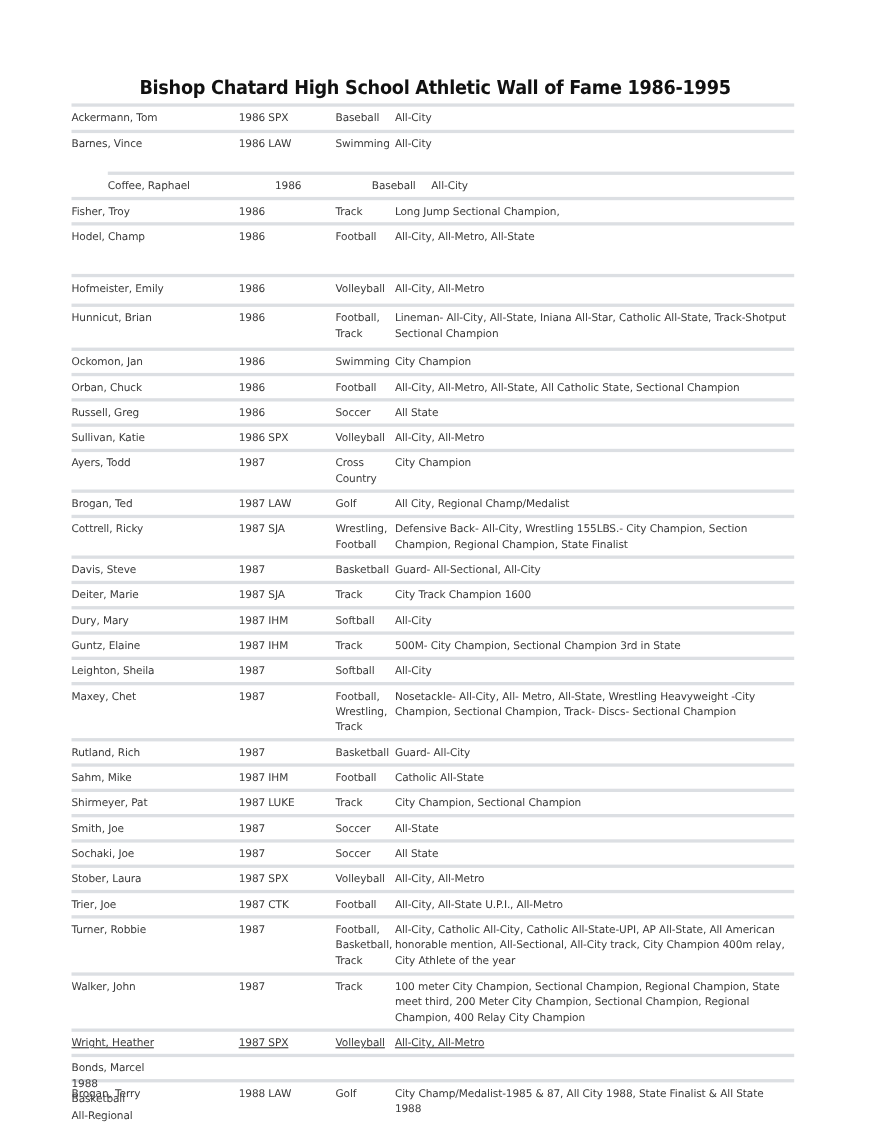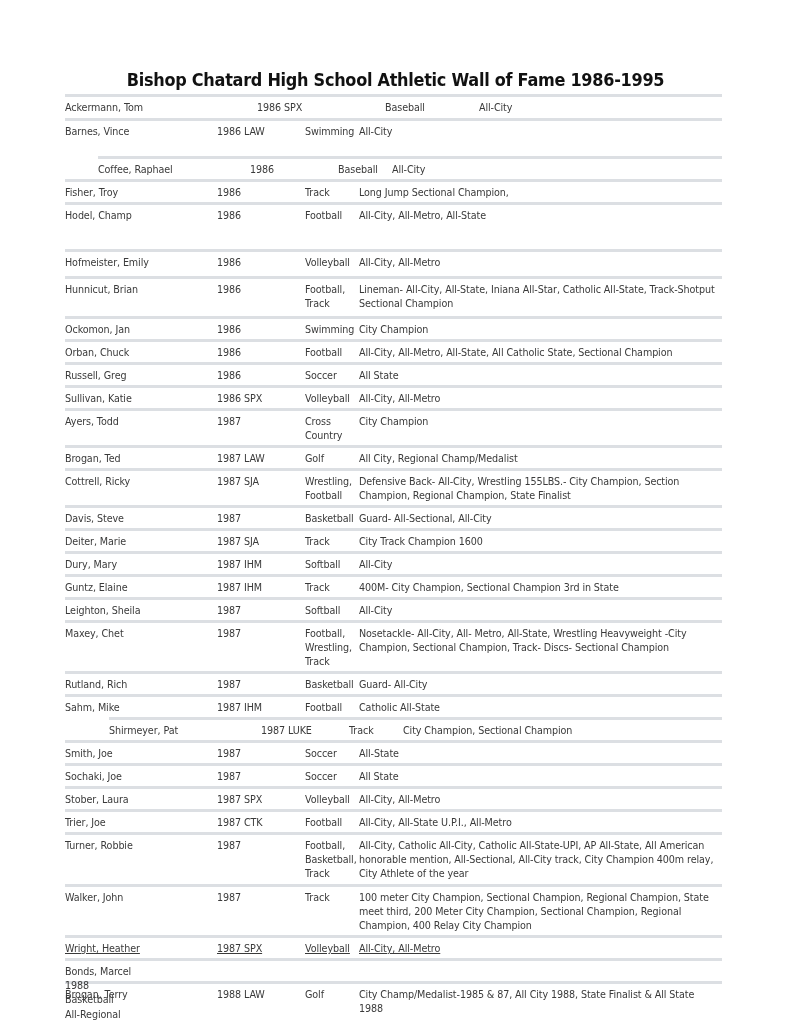--- a/index.html
+++ b/index.html
@@ -12,21 +12,21 @@
   .c3 { width: 54px; flex: none; }
   .c4 { flex: 1; padding-right: 6px; }
   .cell { white-space: pre-line; }
 </style>
 </head>
 <body>
 
 <div class="title">Bishop Chatard High School Athletic Wall of Fame 1986-1995</div>
 
 <div class="table" id="tbl">
-    <div class="row" style="height: 17px; gap: 40px;">
+    <div class="row" style="height: 17px;">
       <div class="cell c1">Ackermann, Tom</div>
       <div class="cell c2">1986 SPX</div>
       <div class="cell c3">Baseball</div>
       <div class="cell c4">All-City</div>
     </div>
     <div class="row" style="height: 31px;">
       <div class="cell c1">Barnes, Vince</div>
       <div class="cell c2">1986 LAW</div>
       <div class="cell c3">Swimming</div>
       <div class="cell c4">All-City</div>
@@ -118,21 +118,21 @@
     <div class="row" style="height: 16px;">
       <div class="cell c1">Dury, Mary</div>
       <div class="cell c2">1987 IHM</div>
       <div class="cell c3">Softball</div>
       <div class="cell c4">All-City</div>
     </div>
     <div class="row" style="height: 16px;">
       <div class="cell c1">Guntz, Elaine</div>
       <div class="cell c2">1987 IHM</div>
       <div class="cell c3">Track</div>
-      <div class="cell c4">400M- City Champion, Sectional Champion 3rd in State</div>
+      <div class="cell c4">500M- City Champion, Sectional Champion 3rd in State</div>
     </div>
     <div class="row" style="height: 16px;">
       <div class="cell c1">Leighton, Sheila</div>
       <div class="cell c2">1987</div>
       <div class="cell c3">Softball</div>
       <div class="cell c4">All-City</div>
     </div>
     <div class="row" style="height: 44px;">
       <div class="cell c1">Maxey, Chet</div>
       <div class="cell c2">1987</div>
@@ -144,21 +144,21 @@
       <div class="cell c2">1987</div>
       <div class="cell c3">Basketball</div>
       <div class="cell c4">Guard- All-City</div>
     </div>
     <div class="row" style="height: 16px;">
       <div class="cell c1">Sahm, Mike</div>
       <div class="cell c2">1987 IHM</div>
       <div class="cell c3">Football</div>
       <div class="cell c4">Catholic All-State</div>
     </div>
-    <div class="row" style="height: 16px; margin-left: 44px;">
+    <div class="row" style="height: 16px;">
       <div class="cell c1">Shirmeyer, Pat</div>
       <div class="cell c2">1987 LUKE</div>
       <div class="cell c3">Track</div>
       <div class="cell c4">City Champion, Sectional Champion</div>
     </div>
     <div class="row" style="height: 16px;">
       <div class="cell c1">Smith, Joe</div>
       <div class="cell c2">1987</div>
       <div class="cell c3">Soccer</div>
       <div class="cell c4">All-State</div>

